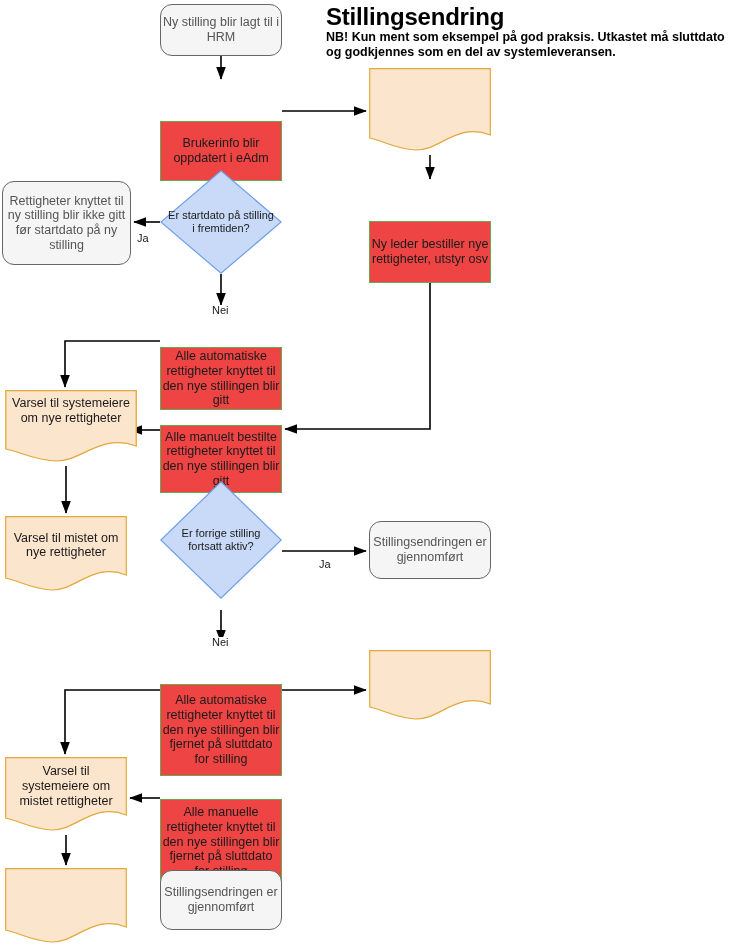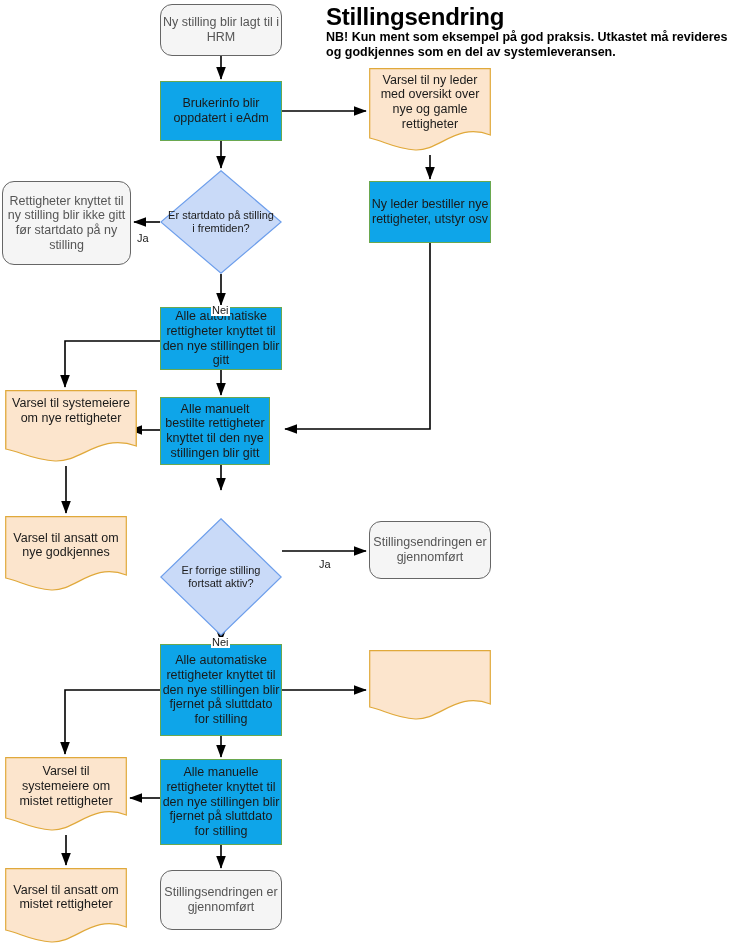--- a/index.html
+++ b/index.html
@@ -39,24 +39,25 @@
   
   .n-term {
     background: #f5f5f5;
     border: 1px solid #666666;
     border-radius: 12px;
     color: #555555;
     font-size: 12.5px;
   }
   
   .n-proc {
-    background: #0ea5e9;
+    background: #ef4444;
     border: 1px solid #6aa84f;
     color: #1a1a1a;
     font-size: 12.5px;
+    margin-top: 40px;
   }
   
   .n-dec {
     background: transparent;
     border: none;
     color: #1a1a1a;
     font-size: 11px;
   }
   .n-dec .diamond-svg {
     position: absolute;
@@ -172,58 +173,58 @@
       <path d="M160,798 L130,798"></path>
 
       <path d="M66,835 L66,865"></path>
 
       <path d="M221,845 L221,868"></path>
     </g>
   </svg>
 
   <div id="title-block">
     <div id="doc-title">Stillingsendring</div>
-    <div id="doc-subtitle">NB! Kun ment som eksempel på god praksis. Utkastet må revideres og godkjennes som en del av systemleveransen.</div>
+    <div id="doc-subtitle">NB! Kun ment som eksempel på god praksis. Utkastet må sluttdato og godkjennes som en del av systemleveransen.</div>
   </div>
 
   <div id="nodes-layer">
       <div class="node n-term" style="left: 160px; top: 4px; width: 122px; height: 52px;"><span>Ny stilling blir lagt til i HRM</span></div>
       <div class="node n-proc" style="left: 160px; top: 81px; width: 122px; height: 60px;"><span>Brukerinfo blir
 oppdatert i eAdm</span></div>
       <div class="node n-doc" style="left: 369px; top: 68px; width: 122px; height: 87px;"><svg class="doc-svg" viewBox="0 0 122 87" preserveAspectRatio="none">
           <path d="M0.7,0.7 L121.3,0.7 L121.3,67 C87.84,54 70.75999999999999,83 46.36,82 C26.84,81 14.639999999999999,73 0.7,70 Z" fill="#fce5cd" stroke="#e0a93b" stroke-width="1.2"></path>
-        </svg><div class="doc-label" style="margin-top: 4.5px;">Varsel til ny leder med oversikt over nye og gamle rettigheter</div></div>
+        </svg></div>
       <div class="node n-proc" style="left: 369px; top: 181px; width: 122px; height: 62px;"><span>Ny leder bestiller nye rettigheter, utstyr osv</span></div>
       <div class="node n-dec" style="left: 160px; top: 170px; width: 122px; height: 104px;"><svg class="diamond-svg" viewBox="0 0 122 104" preserveAspectRatio="none">
           <polygon points="61,0.8 121.2,52 61,103.2 0.8,52" fill="#c9daf8" stroke="#6d9eeb" stroke-width="1.2"></polygon>
         </svg><span class="dec-label">Er startdato på stilling i fremtiden?</span></div>
       <div class="node n-term" style="left: 2px; top: 181px; width: 129px; height: 84px;"><span>Rettigheter knyttet til ny stilling blir ikke gitt før startdato på ny stilling</span></div>
       <div class="node n-proc" style="left: 160px; top: 307px; width: 122px; height: 63px;"><span>Alle automatiske rettigheter knyttet til den nye stillingen blir gitt</span></div>
-      <div class="node n-proc" style="left: 160px; top: 397px; width: 110px; height: 68px; justify-content: center;"><span>Alle manuelt bestilte rettigheter knyttet til den nye stillingen blir gitt</span></div>
+      <div class="node n-proc" style="left: 160px; top: 385px; width: 122px; height: 68px; justify-content: center;"><span>Alle manuelt bestilte rettigheter knyttet til den nye stillingen blir gitt</span></div>
       <div class="node n-doc" style="left: 5px; top: 390px; width: 132px; height: 76px;"><svg class="doc-svg" viewBox="0 0 122 76" preserveAspectRatio="none">
           <path d="M0.7,0.7 L121.3,0.7 L121.3,56 C87.84,43 70.75999999999999,72 46.36,71 C26.84,70 14.639999999999999,62 0.7,59 Z" fill="#fce5cd" stroke="#e0a93b" stroke-width="1.2"></path>
         </svg><div class="doc-label" style="margin-top: 6px;">Varsel til systemeiere om nye rettigheter</div></div>
       <div class="node n-doc" style="left: 5px; top: 516px; width: 122px; height: 79px;"><svg class="doc-svg" viewBox="0 0 122 79" preserveAspectRatio="none">
           <path d="M0.7,0.7 L121.3,0.7 L121.3,59 C87.84,46 70.75999999999999,75 46.36,74 C26.84,73 14.639999999999999,65 0.7,62 Z" fill="#fce5cd" stroke="#e0a93b" stroke-width="1.2"></path>
-        </svg><div class="doc-label" style="margin-top: 14.5px;">Varsel til ansatt om nye godkjennes</div></div>
-      <div class="node n-dec" style="left: 160px; top: 518px; width: 122px; height: 118px;"><svg class="diamond-svg" viewBox="0 0 122 118" preserveAspectRatio="none">
+        </svg><div class="doc-label" style="margin-top: 14.5px;">Varsel til mistet om nye rettigheter</div></div>
+      <div class="node n-dec" style="left: 160px; top: 481px; width: 122px; height: 118px;"><svg class="diamond-svg" viewBox="0 0 122 118" preserveAspectRatio="none">
           <polygon points="61,0.8 121.2,59 61,117.2 0.8,59" fill="#c9daf8" stroke="#6d9eeb" stroke-width="1.2"></polygon>
         </svg><span class="dec-label">Er forrige stilling fortsatt aktiv?</span></div>
       <div class="node n-term" style="left: 369px; top: 521px; width: 122px; height: 58px;"><span>Stillingsendringen er gjennomført</span></div>
       <div class="node n-proc" style="left: 160px; top: 644px; width: 122px; height: 92px;"><span>Alle automatiske rettigheter knyttet til den nye stillingen blir fjernet på sluttdato for stilling</span></div>
       <div class="node n-doc" style="left: 369px; top: 650px; width: 122px; height: 74px;"><svg class="doc-svg" viewBox="0 0 122 74" preserveAspectRatio="none">
           <path d="M0.7,0.7 L121.3,0.7 L121.3,54 C87.84,41 70.75999999999999,70 46.36,69 C26.84,68 14.639999999999999,60 0.7,57 Z" fill="#fce5cd" stroke="#e0a93b" stroke-width="1.2"></path>
         </svg></div>
       <div class="node n-proc" style="left: 160px; top: 759px; width: 122px; height: 86px;"><span>Alle manuelle rettigheter knyttet til den nye stillingen blir fjernet på sluttdato for stilling</span></div>
       <div class="node n-doc" style="left: 5px; top: 757px; width: 122px; height: 78px;"><svg class="doc-svg" viewBox="0 0 122 78" preserveAspectRatio="none">
           <path d="M0.7,0.7 L121.3,0.7 L121.3,58 C87.84,45 70.75999999999999,74 46.36,73 C26.84,72 14.639999999999999,64 0.7,61 Z" fill="#fce5cd" stroke="#e0a93b" stroke-width="1.2"></path>
         </svg><div class="doc-label" style="margin-top: 7px;">Varsel til systemeiere om mistet rettigheter</div></div>
       <div class="node n-doc" style="left: 5px; top: 868px; width: 122px; height: 79px;"><svg class="doc-svg" viewBox="0 0 122 79" preserveAspectRatio="none">
           <path d="M0.7,0.7 L121.3,0.7 L121.3,59 C87.84,46 70.75999999999999,75 46.36,74 C26.84,73 14.639999999999999,65 0.7,62 Z" fill="#fce5cd" stroke="#e0a93b" stroke-width="1.2"></path>
-        </svg><div class="doc-label" style="margin-top: 14.5px;">Varsel til ansatt om mistet rettigheter</div></div>
+        </svg></div>
       <div class="node n-term" style="left: 160px; top: 870px; width: 122px; height: 60px;"><span>Stillingsendringen er gjennomført</span></div>
     </div>
 
   <div id="edge-labels-layer">
       <div class="edge-label" style="left: 136px; top: 216px;">Ja</div>
       <div class="edge-label" style="left: 211px; top: 288px;">Nei</div>
       <div class="edge-label" style="left: 318px; top: 542px;">Ja</div>
       <div class="edge-label" style="left: 211px; top: 620px;">Nei</div>
     </div>
 

